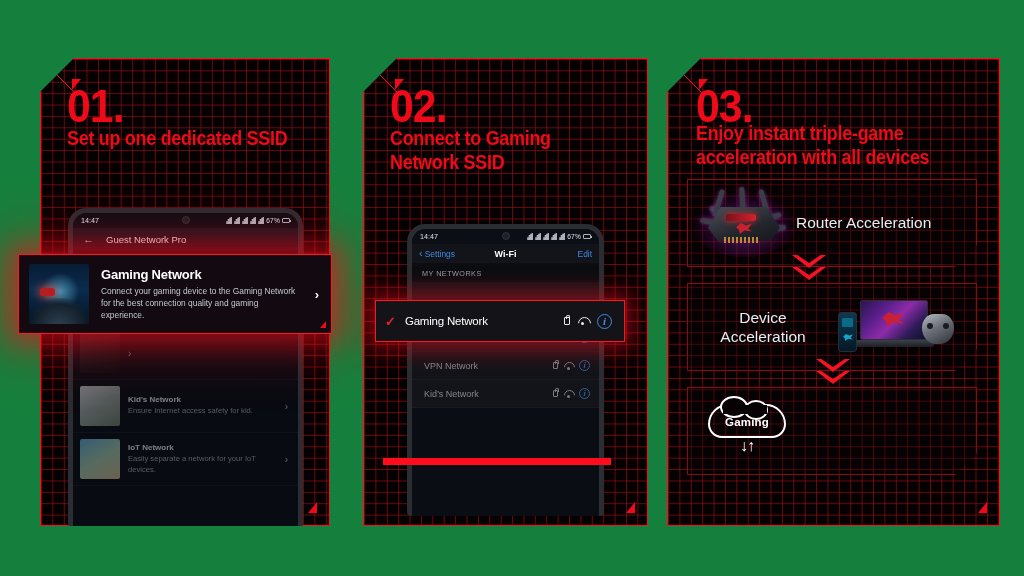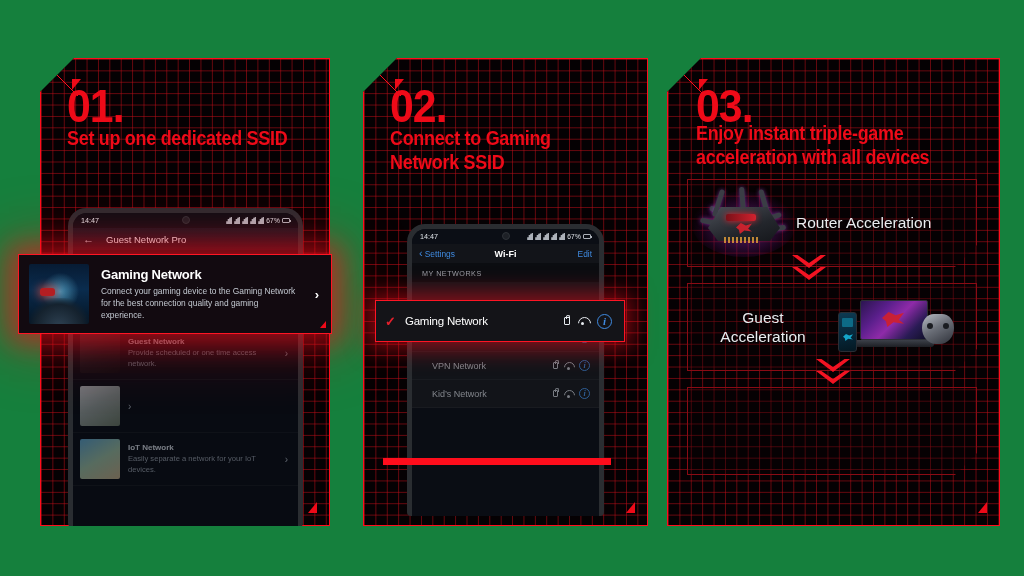--- a/index.html
+++ b/index.html
@@ -173,21 +173,21 @@
     color: #fff; font-size: 8.5px; position: relative;
   }
   .ios-nav .back { color: #3f8ae0; display:flex; align-items:center; gap:2px; font-size:8.4px;}
   .ios-nav .back .cv { font-size: 11px; line-height:1; }
   .ios-nav .title { position:absolute; left:50%; transform:translateX(-50%); font-weight:700; font-size:9px; }
   .ios-nav .edit { margin-left:auto; color:#3f8ae0; font-size:8.4px;}
   .ios-sec { color:#9a9ea6; font-size:7.2px; letter-spacing:.5px; padding:6px 10px 4px; background:#0b0d11;}
   .ios-list { background:#121419; }
   .ios-row {
     display:flex; align-items:center; gap:17px;
-    padding: 8px 9px 8px 20px;
+    padding: 8px 9px 8px 12px;
     color:#c4c8cf; font-size:9px;
     border-bottom:1px solid rgba(255,255,255,.05);
     position:relative; opacity:.62;
   }
   .ios-row .sp { margin-left:auto; display:flex; align-items:center; gap:6px; }
   .lock { width:5px;height:7px;border:1.2px solid #b9bec6;border-radius:1px;position:relative;}
   .lock:before{content:"";position:absolute;left:0.6px;top:-3px;width:2.6px;height:3.2px;border:1.2px solid #b9bec6;border-bottom:none;border-radius:2px 2px 0 0;}
   .wifi { width:9px;height:7px;position:relative;}
   .wifi:before{content:"";position:absolute;left:0;top:0;width:9px;height:9px;border:1.3px solid #b9bec6;border-radius:50%;clip-path:polygon(0 0,100% 0,100% 48%,0 48%);}
   .wifi:after{content:"";position:absolute;left:3px;top:4.5px;width:3px;height:3px;background:#b9bec6;border-radius:50%;}
@@ -349,29 +349,29 @@
             <div class="gnp-thumb" style="background:radial-gradient(circle at 50% 40%,#c9571f,#5d2209 60%,#2a1206);"></div>
             <div class="gnp-txt">
               <div class="gnp-title"></div>
               <div class="gnp-sub">Create captive portal for digital marketing.</div>
             </div>
             <div class="gnp-chev">›</div>
           </div>
 
           <div class="gnp-row">
             <div class="gnp-thumb" style="background:linear-gradient(150deg,#2f3137,#17181c 55%,#0c0d10);"></div>
-            <div class="gnp-txt">
-              <div class="gnp-title">Guest Network</div>
-              <div class="gnp-sub">Provide scheduled or one time access network.</div>
-            </div>
             <div class="gnp-chev">›</div>
           </div>
 
           <div class="gnp-row">
             <div class="gnp-thumb" style="background:linear-gradient(150deg,#cfd3d6,#9aa4a0 45%,#6d7a66);"></div>
+            <div class="gnp-txt">
+              <div class="gnp-title">Kid's Network</div>
+              <div class="gnp-sub">Ensure Internet access safety for kid.</div>
+            </div>
             <div class="gnp-chev">›</div>
           </div>
 
           <div class="gnp-row">
             <div class="gnp-thumb" style="background:linear-gradient(150deg,#5ea7cf,#9fc4a6 50%,#c8b089);"></div>
             <div class="gnp-txt">
               <div class="gnp-title">IoT Network</div>
               <div class="gnp-sub">Easily separate a network for your IoT devices.</div>
             </div>
             <div class="gnp-chev">›</div>
@@ -495,34 +495,42 @@
       </div>
       <div class="label" style="margin-left:0;">Router Acceleration</div>
     </div>
 
     <div class="arrow" style="left:124px; top:196px;">
       <div class="c1"></div>
         <div class="c2"></div>
     </div>
 
     <div class="acc" style="left:19px; top:224px; width:290px; height:88px; padding-left:10px;">
-      <div class="label" style="width:130px; text-align:center;">Guest Acceleration</div>
+      <div class="label" style="width:130px; text-align:center;">Device Acceleration</div>
       <div class="devices" style="margin-left:6px;">
         <div class="laptop-scr"></div>
         <div class="laptop-rog"></div>
         <div class="laptop-base"></div>
         <div class="phone-sm"></div>
         <div class="phone-badge"></div>
         <div class="phone-rog"></div>
         <div class="pad"></div>
       </div>
     </div>
 
     <div class="arrow" style="left:148px; top:300px;">
       <div class="c1"></div>
         <div class="c2"></div>
     </div>
 
     <div class="acc" style="left:19px; top:328px; width:290px; height:88px; padding-left:16px;">
+      <div class="cloud">
+        <div class="shape"></div>
+        <div class="bump1"></div>
+        <div class="bump2"></div>
+        <div class="mask"></div>
+        <div class="gtext">Gaming</div>
+        <div class="arrows">↓↑</div>
+      </div>
     </div>
   </div>
 
 </div>
 
 </body></html>

